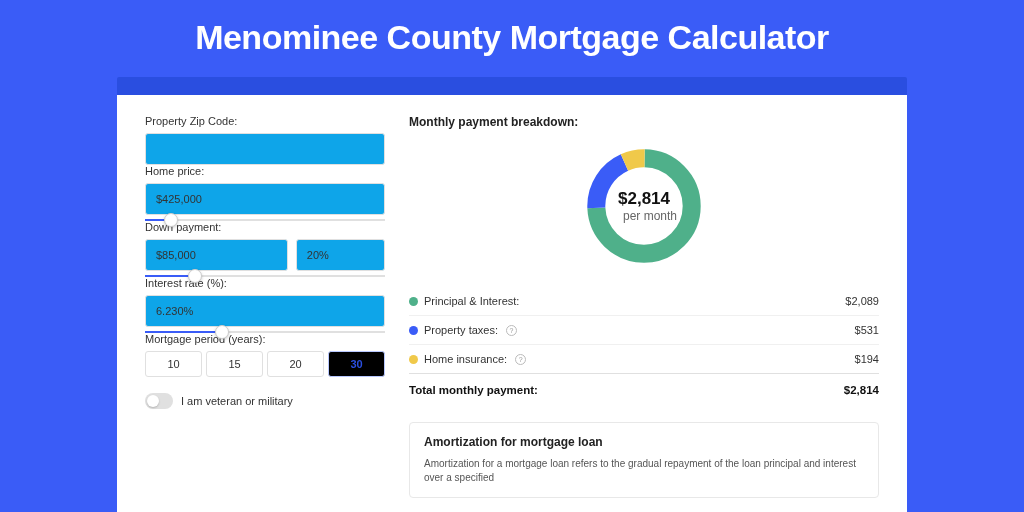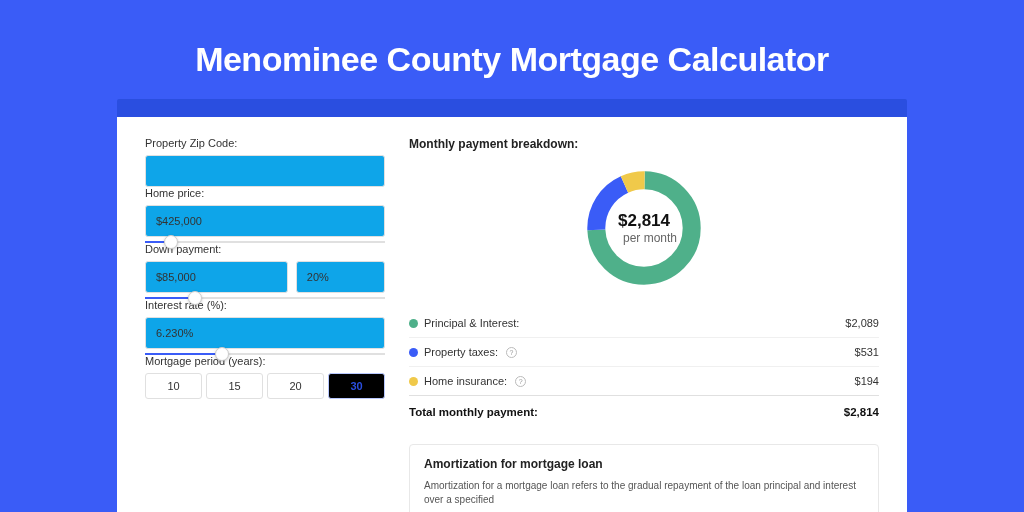--- a/index.html
+++ b/index.html
@@ -1,18 +1,18 @@
 <!DOCTYPE html>
 <html><head>
 <meta charset="utf-8">
 <style>
   * { box-sizing: border-box; margin: 0; padding: 0; }
   html, body { width: 1024px; height: 512px; overflow: hidden; font-family: -apple-system, BlinkMacSystemFont, "Segoe UI", Arial, sans-serif; }
   body { background: #3a5cf7; }
-  .page-title { color: #fff; font-size: 34px; font-weight: 800; text-align: center; padding: 40px 0 20px 0; letter-spacing: -0.5px; }
+  .page-title { color: #fff; font-size: 34px; font-weight: 800; text-align: center; padding: 18px 0 20px 0; letter-spacing: -0.5px; }
   .card-shadow { background: #2a4ee0; width: 790px; margin: 0 auto; padding-top: 18px; border-radius: 2px; }
   .card { background: #fff; width: 100%; min-height: 500px; padding: 20px 28px; display: flex; gap: 24px; }
   .left { width: 240px; flex-shrink: 0; }
   .right { flex: 1; }
   .field-label { font-size: 11px; color: #333; margin-bottom: 6px; }
   .text-input { width: 100%; height: 32px; border: 1px solid #e0e0e0; border-radius: 3px; padding: 0 10px; font-size: 11px; color: #333; background: #0ea5e9; }
   .field-group { }
   .slider-track { position: relative; height: 2px; background: #e0e0e0; margin-top: 4px; }
   .slider-fill { position: absolute; height: 2px; background: #3a5cf7; top: 0; left: 0; }
   .slider-thumb { position: absolute; width: 14px; height: 14px; background: #fff; border: 1px solid #ccc; border-radius: 50%; top: -6px; box-shadow: 0 1px 3px rgba(0,0,0,0.2); }
@@ -92,20 +92,26 @@
       <div class="field-group">
         <div class="field-label">Mortgage period (years):</div>
         <div class="period-btns" id="period-btns">
             <div class="period-btn">10</div>
             <div class="period-btn">15</div>
             <div class="period-btn">20</div>
             <div class="period-btn active">30</div>
           </div>
       </div>
 
+      <div class="toggle-row">
+        <div class="toggle">
+          <div class="toggle-knob"></div>
+        </div>
+        <div class="toggle-label">I am veteran or military</div>
+      </div>
 
     </div>
 
     <div class="right">
       <div class="section-title">Monthly payment breakdown:</div>
 
       <div class="donut-wrap">
         <div class="donut">
           <svg viewBox="0 0 42 42">
             <circle cx="21" cy="21" r="15.9" fill="none" stroke="#4fb08a" stroke-width="6" stroke-dasharray="74.2 25.8" stroke-dashoffset="25"></circle>

